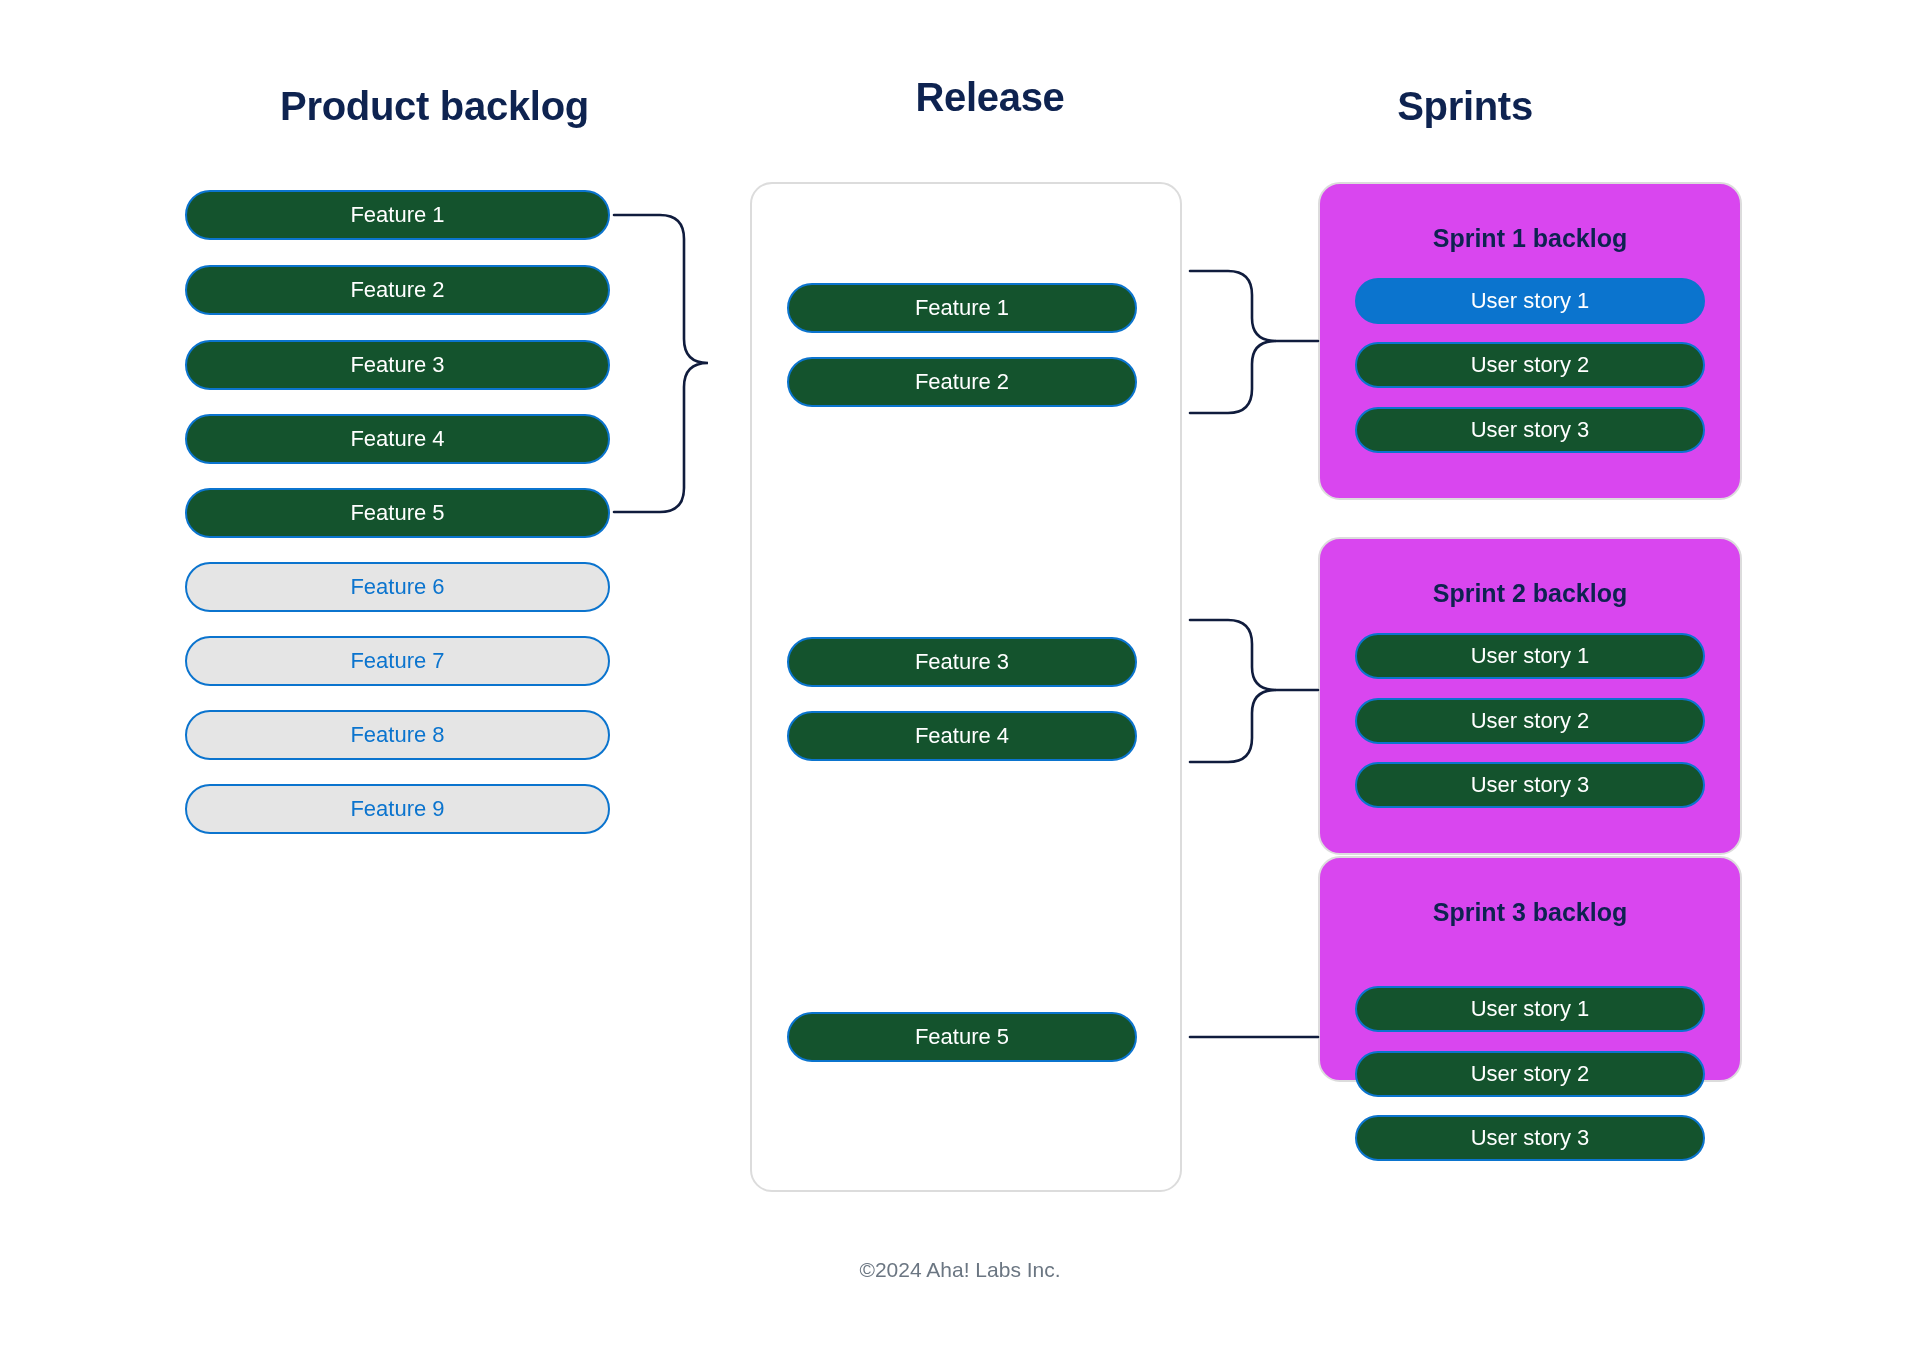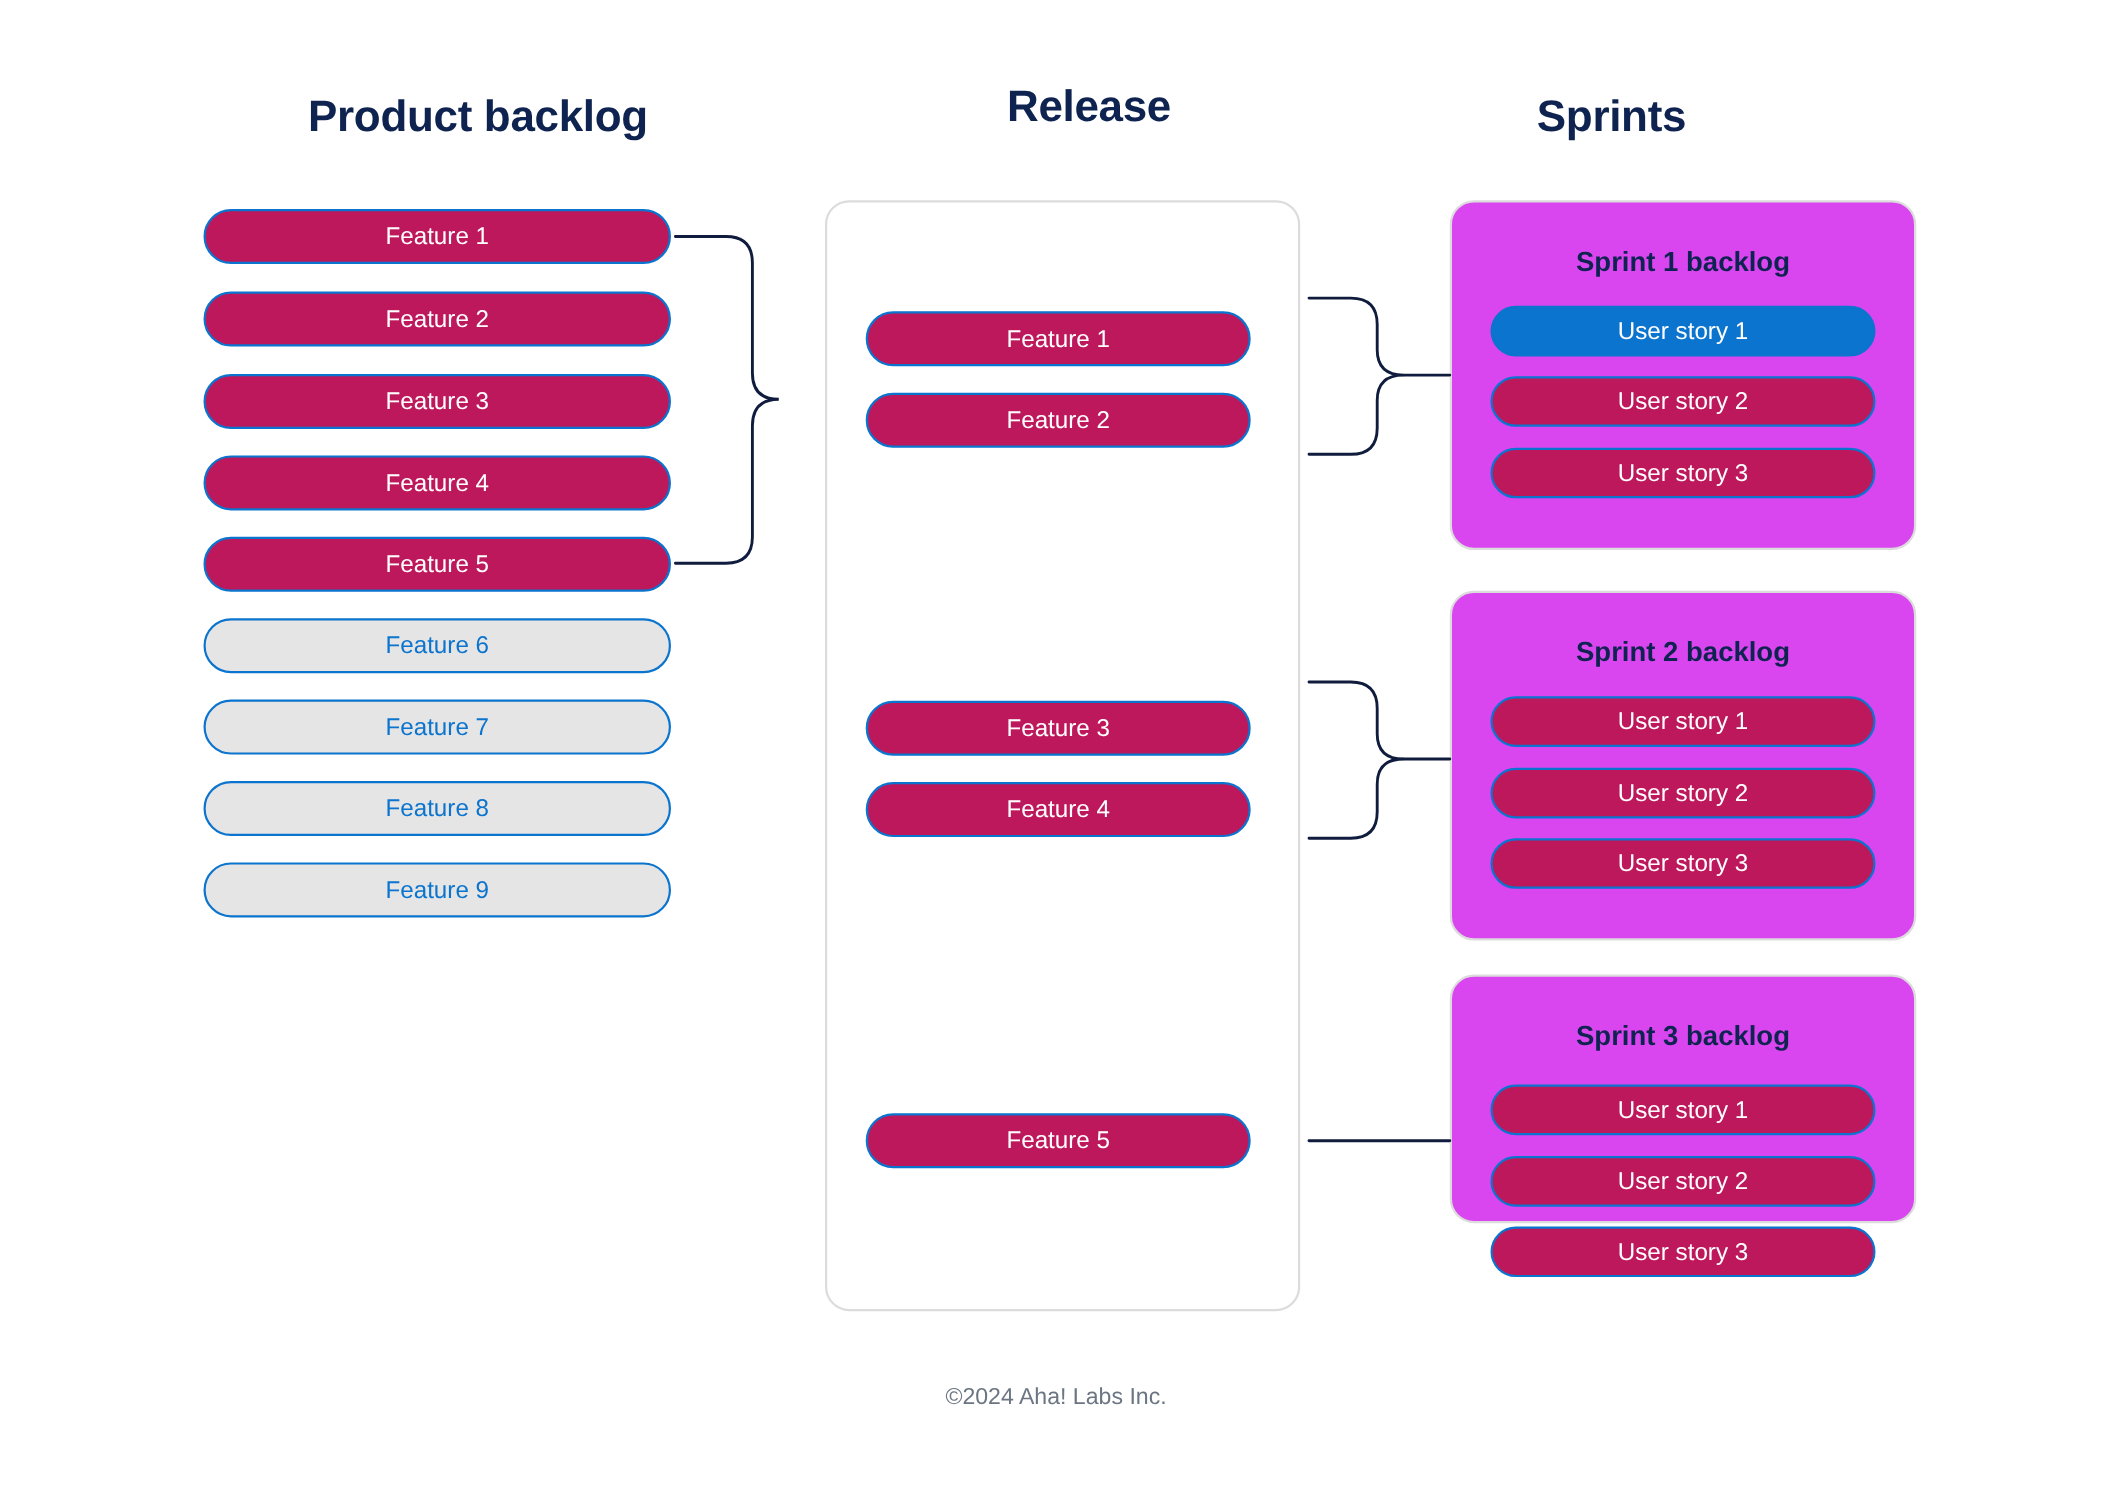--- a/index.html
+++ b/index.html
@@ -43,21 +43,21 @@
     border-radius: 999px;
     display: flex;
     align-items: center;
     justify-content: center;
     font-size: 22px;
     line-height: 1;
     white-space: nowrap;
     user-select: none;
   }
   .pill.filled {
-    background: #be185d;
+    background: #14532d;
     color: #ffffff;
     border: 2px solid #0b74ce;
   }
   .pill.outline {
     background: #e5e5e5;
     color: #0b74ce;
     border: 2.5px solid #0b74ce;
   }
 
   
@@ -171,21 +171,21 @@
   <div class="pill filled" style="left:1355px; width:350px; height:46px; top:342px">User story 2</div>
   <div class="pill filled" style="left:1355px; width:350px; height:46px; top:407px">User story 3</div>
 
   <div class="sprint-card" style="top:537px; height:318px">
     <div class="sprint-card-title">Sprint 2 backlog</div>
   </div>
   <div class="pill filled" style="left:1355px; width:350px; height:46px; top:633px">User story 1</div>
   <div class="pill filled" style="left:1355px; width:350px; height:46px; top:698px">User story 2</div>
   <div class="pill filled" style="left:1355px; width:350px; height:46px; top:762px">User story 3</div>
 
-  <div class="sprint-card" style="top:886px; height:226px">
+  <div class="sprint-card" style="top:856px; height:226px">
     <div class="sprint-card-title">Sprint 3 backlog</div>
   </div>
   <div class="pill filled" style="left:1355px; width:350px; height:46px; top:986px">User story 1</div>
   <div class="pill filled" style="left:1355px; width:350px; height:46px; top:1051px">User story 2</div>
   <div class="pill filled" style="left:1355px; width:350px; height:46px; top:1115px">User story 3</div>
 
   <svg id="connectors" viewBox="0 0 1920 1369">
 
     <path class="brace-path" d="M 614 215
              H 660

